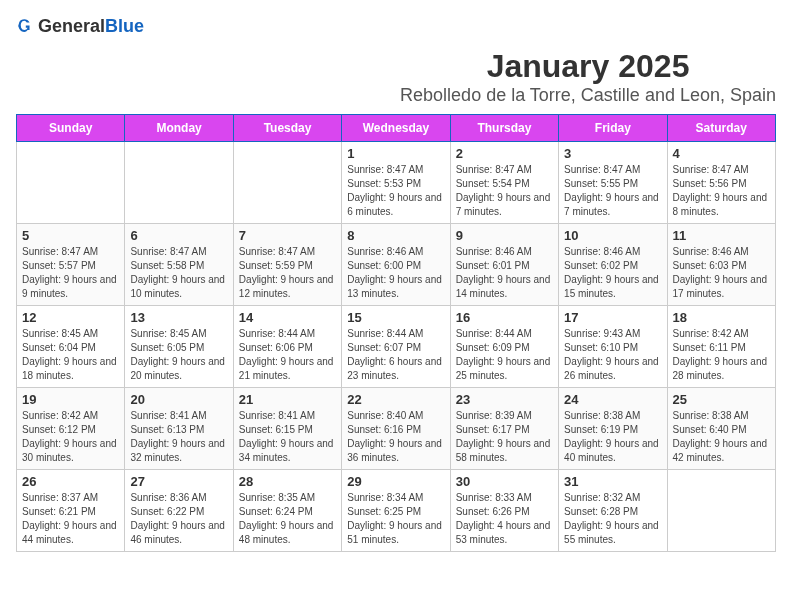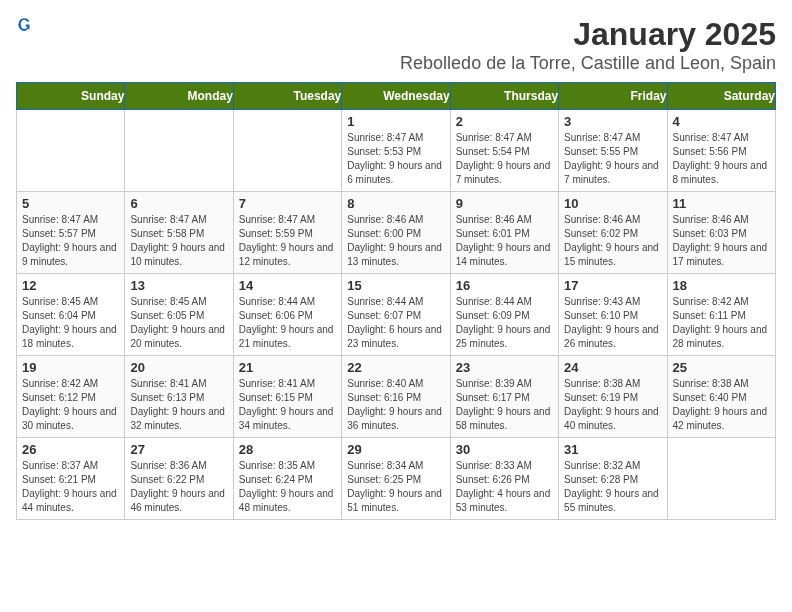--- a/index.html
+++ b/index.html
@@ -29,43 +29,44 @@
     .logo-text-blue {
       font-size: 18px;
       font-weight: bold;
       color: #1565c0;
     }
     .logo-icon {
       width: 20px;
       height: 20px;
     }
     .title-area {
-      text-align: right;
+      text-align: center;
+      margin-top: 32px;
     }
     .calendar-title {
       font-size: 32px;
       font-weight: bold;
       color: #333;
     }
     .calendar-subtitle {
       font-size: 18px;
       color: #555;
     }
     table {
       width: 100%;
       border-collapse: collapse;
       margin-top: 8px;
     }
     th {
-      background: #4d7c0f;
+      background: #d946ef;
       color: #fff;
       font-size: 12px;
       font-weight: bold;
       padding: 6px 0;
-      text-align: right;
+      text-align: center;
       border: 1px solid #1565c0;
     }
     td {
       border: 1px solid #ccc;
       vertical-align: top;
       padding: 4px 5px;
       font-size: 10.5px;
       color: #333;
       min-height: 80px;
       width: calc(100% / 7);
@@ -95,20 +96,23 @@
     }
   </style>
 </head>
 <body>
 
 <div class="header-area">
   <div class="logo">
     <svg class="logo-icon" viewBox="0 0 30 30" xmlns="http://www.w3.org/2000/svg">
       <path d="M15 5 Q22 5 26 12 L20 12 Q18 8 15 8 Q10 8 8 13 Q6 18 8 23 Q10 28 15 28 Q20 28 22 23 L18 23 L18 18 L26 18 L26 28 L22 28 Q19 32 15 32 Q8 32 4 25 Q0 18 4 11 Q7 5 15 5Z" fill="#1565c0" transform="scale(0.7) translate(3,0)"></path>
     </svg>
+    <div>
+      <span class="logo-text-general">General</span><span class="logo-text-blue">Blue</span>
+    </div>
   </div>
   <div class="title-area">
     <div class="calendar-title">January 2025</div>
     <div class="calendar-subtitle">Rebolledo de la Torre, Castille and Leon, Spain</div>
   </div>
 </div>
 
 <table>
   <thead>
     <tr>

